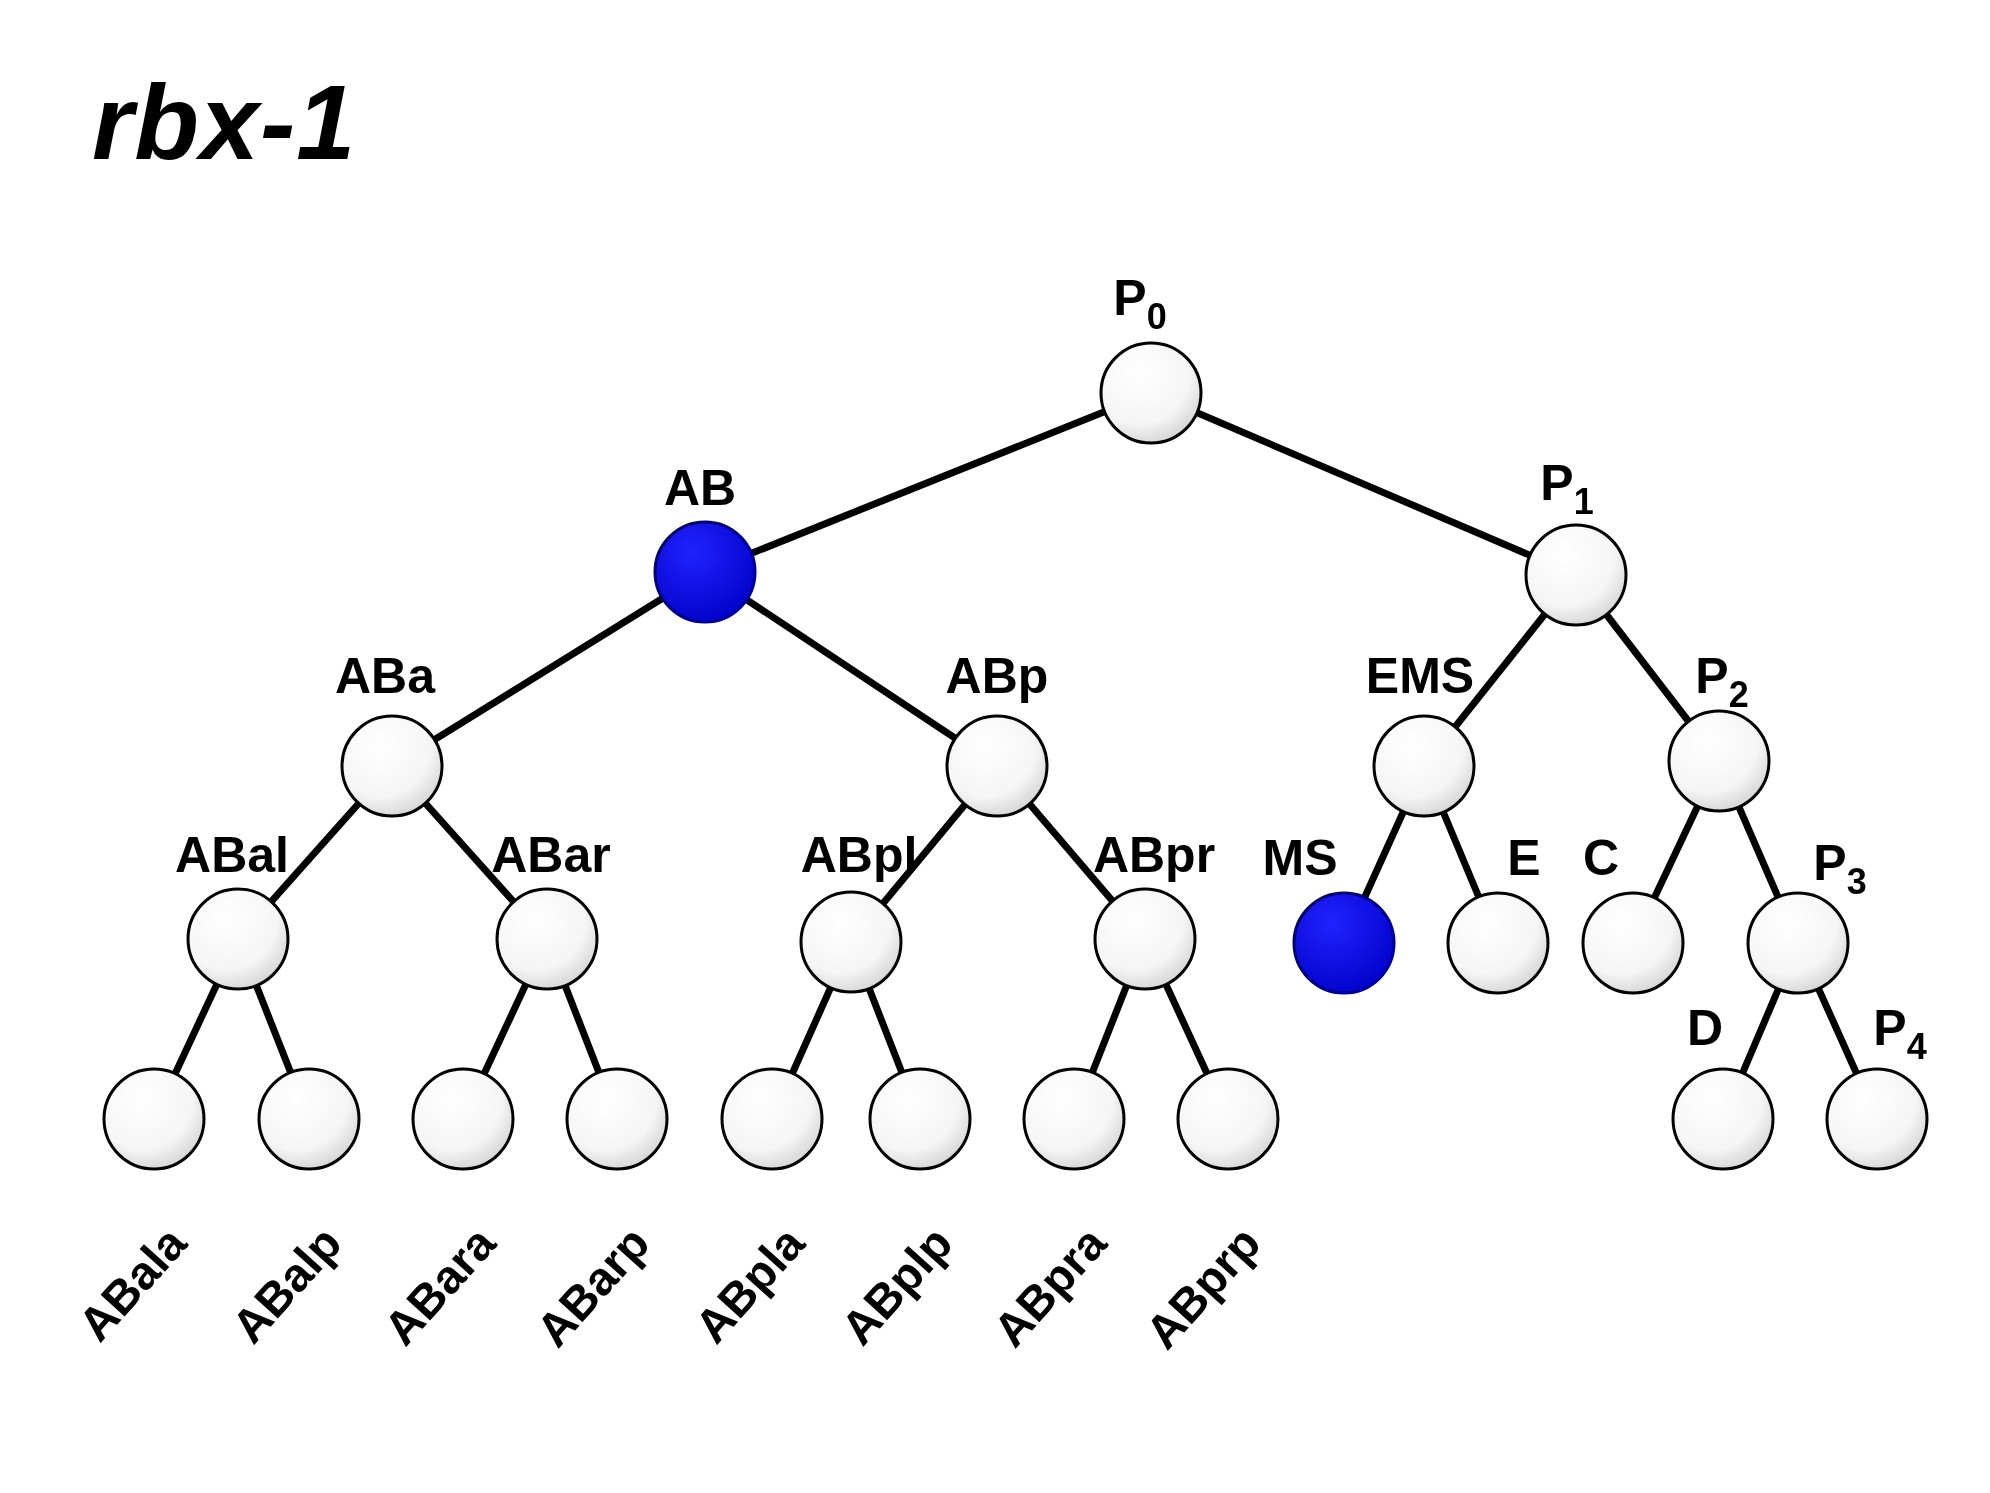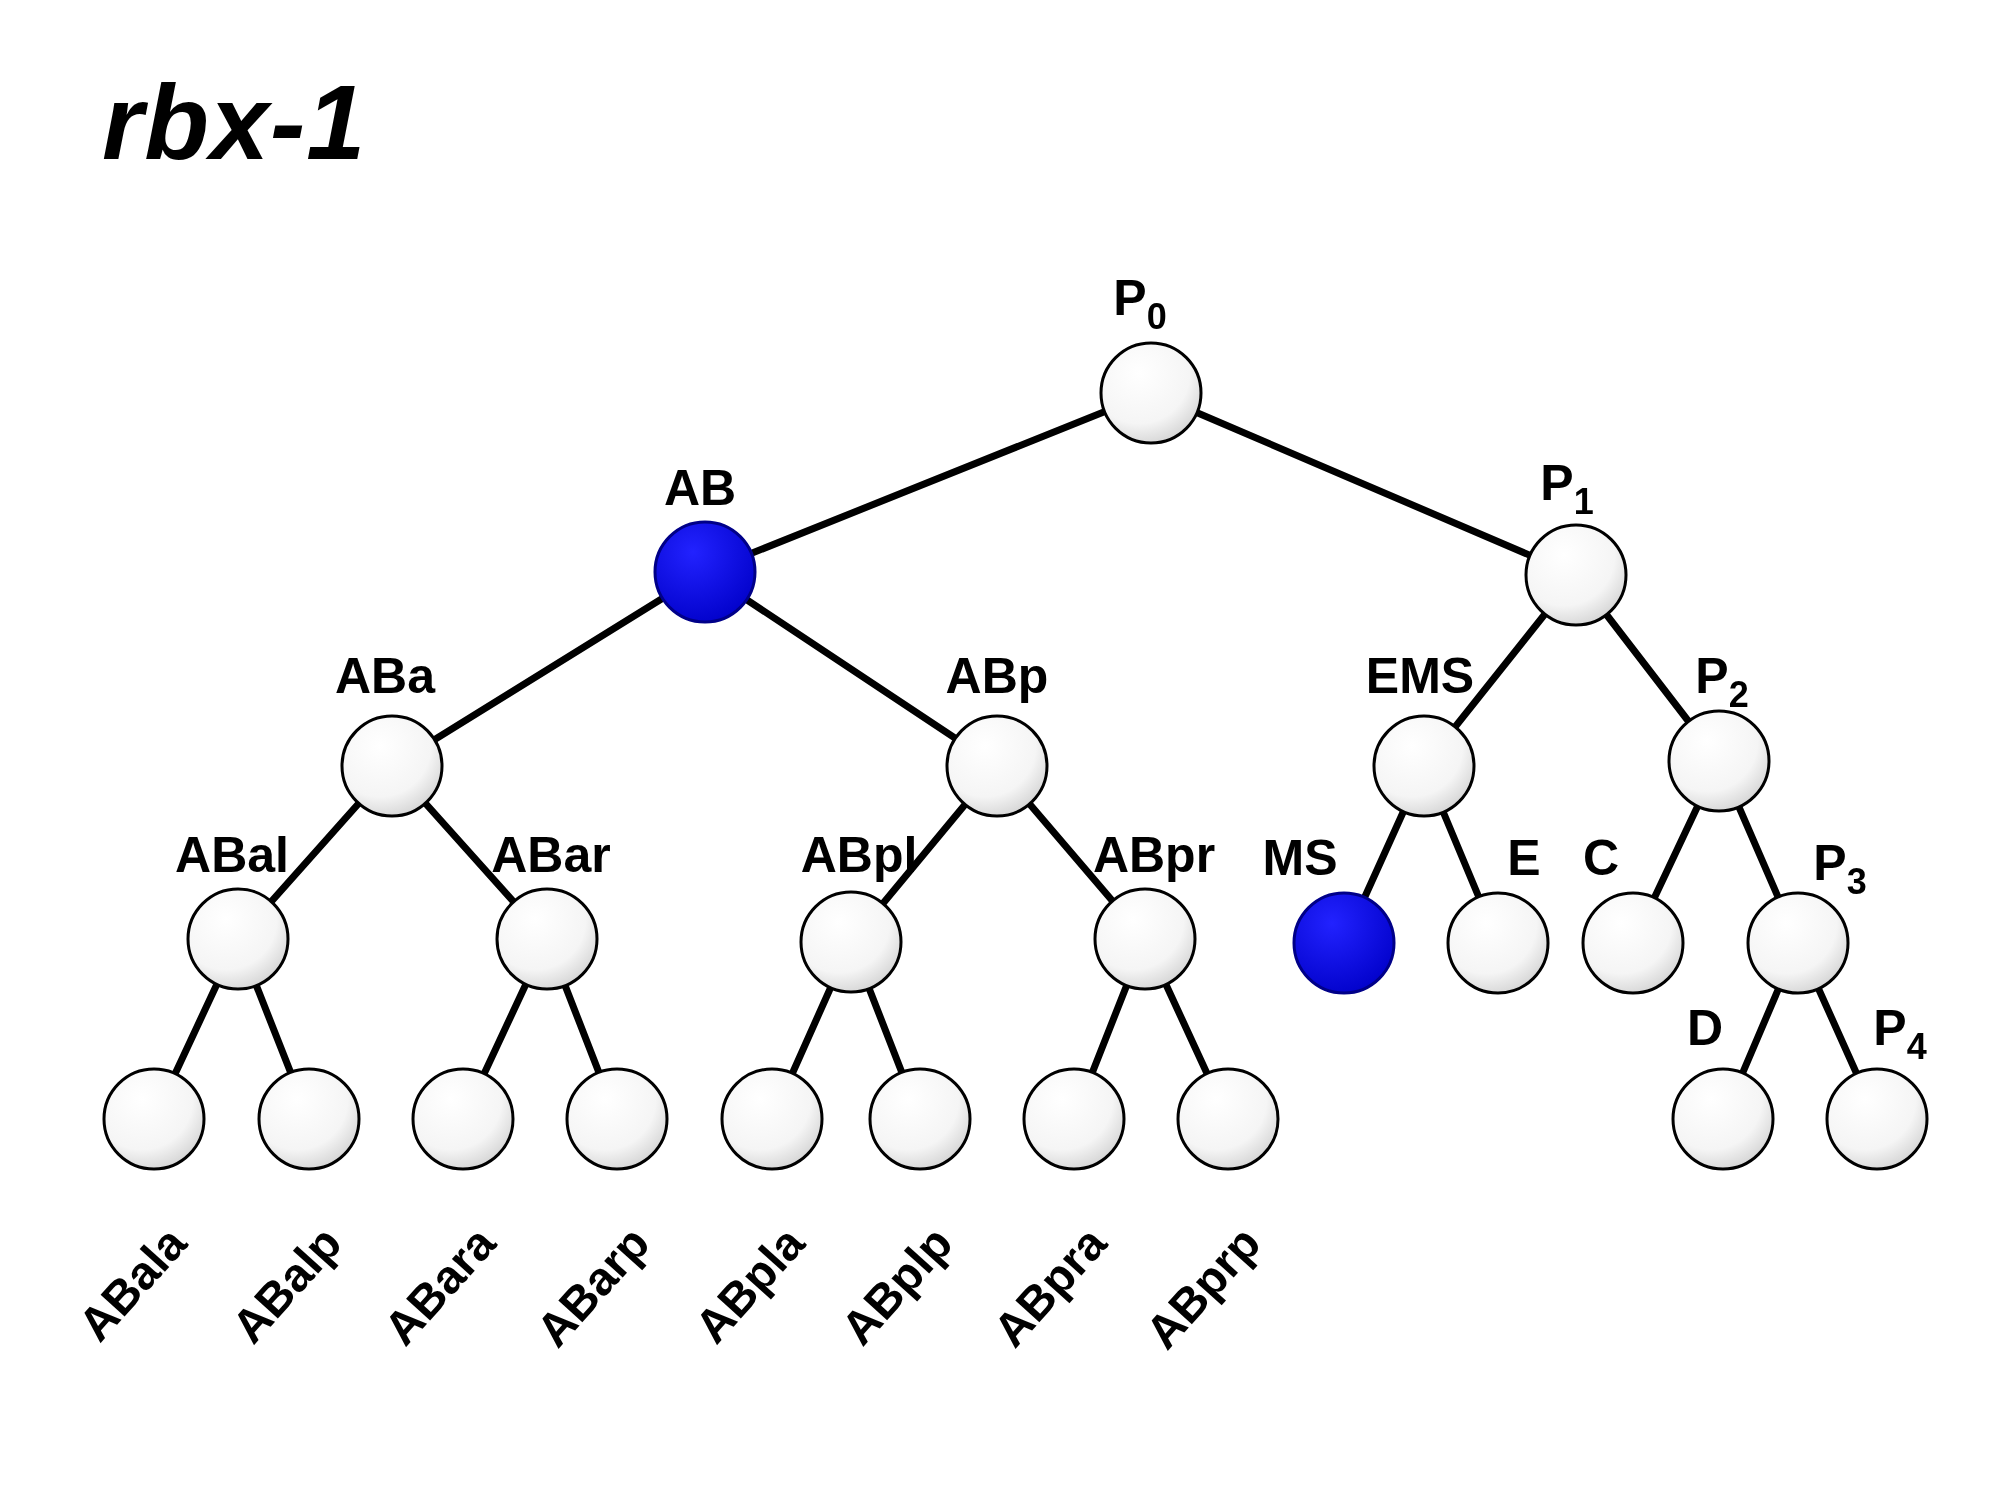--- a/index.html
+++ b/index.html
@@ -10,21 +10,21 @@
   .canvas {
     position: relative;
     width: 1990px;
     height: 1493px;
     background: #ffffff;
     overflow: hidden;
     font-family: "Liberation Sans", sans-serif;
   }
   .title {
     position: absolute;
-    left: 102px;
+    left: 92px;
     top: 62px;
     margin: 0;
     font-size: 106px;
     font-weight: bold;
     font-style: italic;
     color: #000000;
     letter-spacing: 1px;
     font-family: "Liberation Sans", sans-serif;
   }
   svg.tree {

